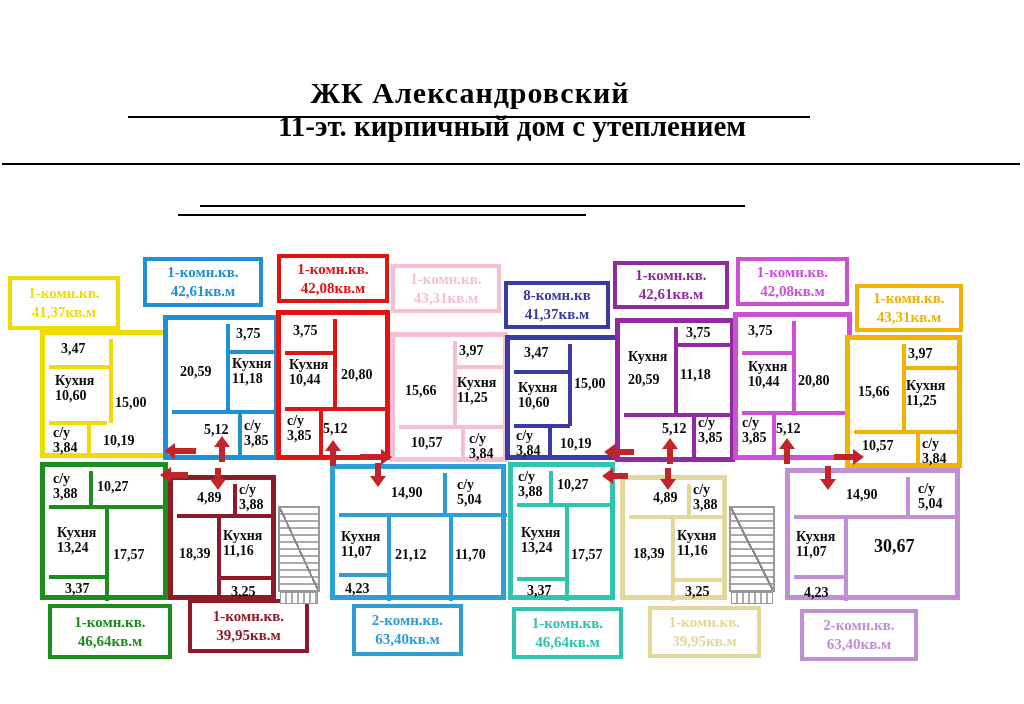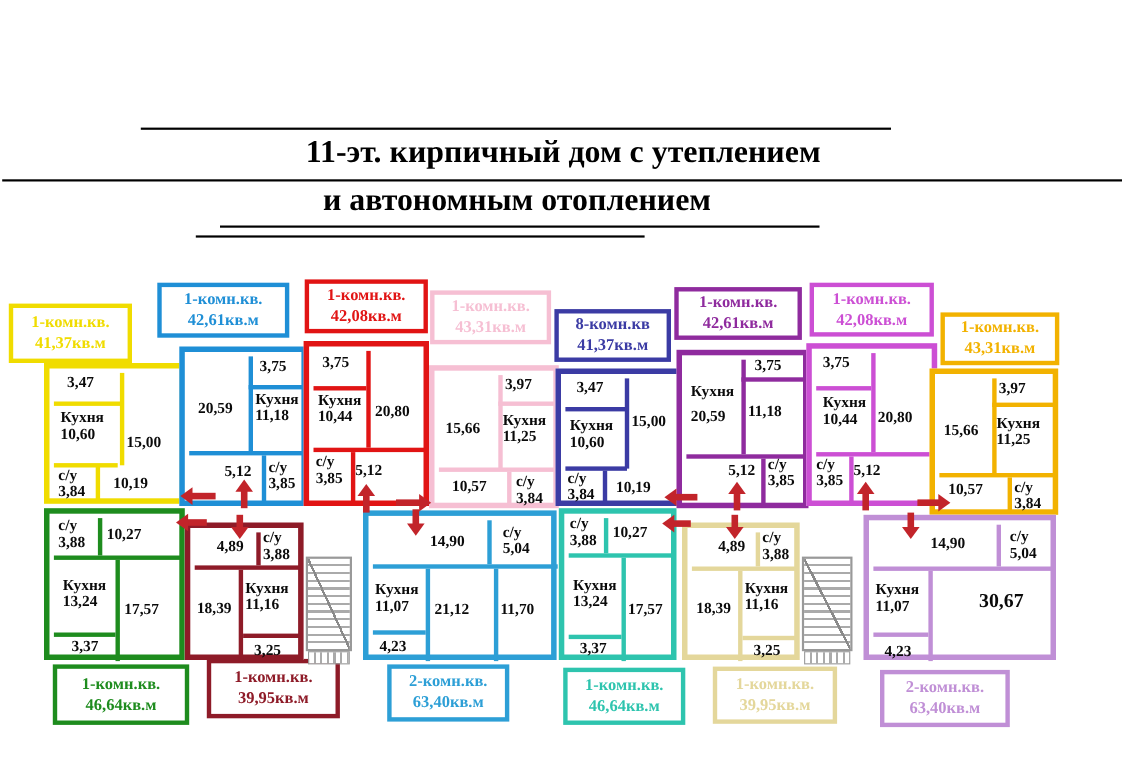--- a/index.html
+++ b/index.html
@@ -1,18 +1,18 @@
 <!DOCTYPE html>
 <html><head>
 <meta charset="utf-8">
 <style>
   html,body{margin:0;padding:0;background:#fff;width:1024px;height:704px;overflow:hidden}
   .page{position:relative;width:1024px;height:704px;background:#fff;font-family:"Liberation Serif",serif}
   .t1{position:absolute;left:130px;top:76px;width:680px;text-align:center;font-weight:bold;font-size:30px;color:#000;letter-spacing:1px}
-  .t2{position:absolute;left:40px;top:122px;width:944px;text-align:center;font-weight:bold;font-size:29px;color:#000}
+  .t2{position:absolute;left:40px;top:110px;width:944px;text-align:center;font-weight:bold;font-size:29px;color:#000}
   .t3{position:absolute;left:130px;top:166px;width:680px;text-align:center;font-weight:bold;font-size:29px;color:#000}
   .ul{position:absolute;height:2px;background:#000}
   .plan{position:absolute;left:0;top:0;width:1024px;height:704px}
   .apt{position:absolute;border:5px solid var(--c,#000);background:#fff;box-sizing:border-box}
   .w{position:absolute;background:var(--c,#000)}
   .rl{position:absolute;font-weight:bold;font-size:14px;line-height:15px;color:#0a0a0a;white-space:nowrap}
   .r2{display:flex;flex-direction:column}
   .gap span+span{margin-top:8px}
   .big{font-size:18px}
   .aptlabel{position:absolute;border:4px solid var(--c,#000);color:var(--c,#000);background:#fff;box-sizing:border-box;
@@ -33,22 +33,22 @@
   .ar-u:before{content:"";position:absolute;top:10px;left:5px;right:5px;bottom:0;background:var(--ac)}
   .ar-u:after{content:"";position:absolute;top:0;left:0;border-left:8px solid transparent;border-right:8px solid transparent;border-bottom:11px solid var(--ac)}
   .ar-d:before{content:"";position:absolute;bottom:10px;left:5px;right:5px;top:0;background:var(--ac)}
   .ar-d:after{content:"";position:absolute;bottom:0;left:0;border-left:8px solid transparent;border-right:8px solid transparent;border-top:11px solid var(--ac)}
 </style>
 </head>
 <body>
 
 <div class="page">
 
+  <div class="t1">ЖК Александровский</div>
   <div class="t2">11-эт. кирпичный дом с утеплением</div>
-  <div class="t3">и автономным отоплением</div>
   <div class="ul" style="left:128px;top:116px;width:682px"></div>
   <div class="ul" style="left:2px;top:163px;width:1018px"></div>
   <div class="ul" style="left:200px;top:205px;width:545px"></div>
   <div class="ul" style="left:178px;top:214px;width:408px"></div>
 
   <div class="plan" style="--ac: #c2242a;">
 
     <div class="aptlabel" style="left: 8px; top: 276px; width: 112px; height: 54px; --c: #F0DC00;">
       <span>1-комн.кв.</span>
         <span>41,37кв.м</span>
@@ -350,21 +350,21 @@
       <i class="w" style="left:4px;top:102px;width:50px;height:4px"></i>
       <div class="rl" style="left:56px;top:14px">14,90</div>
       <div class="rl r2" style="left:128px;top:8px">
           <span>с/у</span>
           <span>5,04</span>
         </div>
       <div class="rl r2" style="left:6px;top:56px">
           <span>Кухня</span>
           <span>11,07</span>
         </div>
-      <div class="rl big" style="left:100px;top:66px">30,67</div>
+      <div class="rl big" style="left:84px;top:66px">30,67</div>
       <div class="rl" style="left:14px;top:112px">4,23</div>
     </div>
 
     <div class="stair" style="left:278px;top:506px;width:42px;height:86px"></div>
     <div class="hatch" style="left:280px;top:592px;width:38px;height:12px"></div>
     <div class="stair" style="left:729px;top:506px;width:46px;height:86px"></div>
     <div class="hatch" style="left:731px;top:592px;width:42px;height:12px"></div>
 
     <div class="ar ar-l" style="left:164px;top:443px;width:32px"></div>
     <div class="ar ar-l" style="left:160px;top:467px;width:28px"></div>

